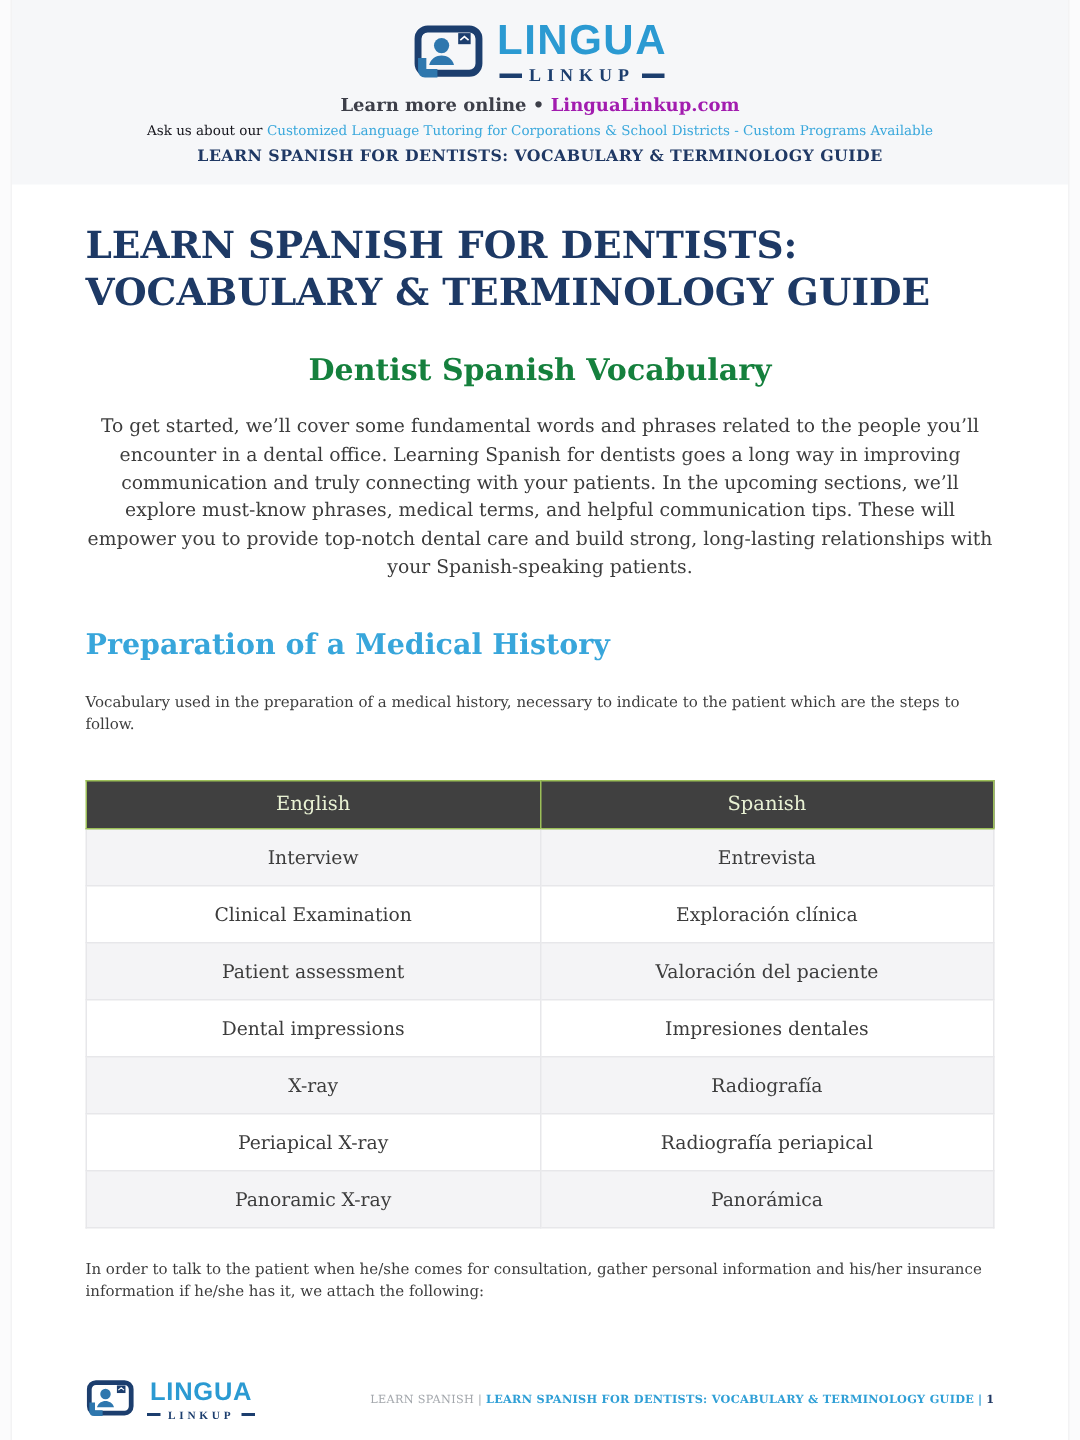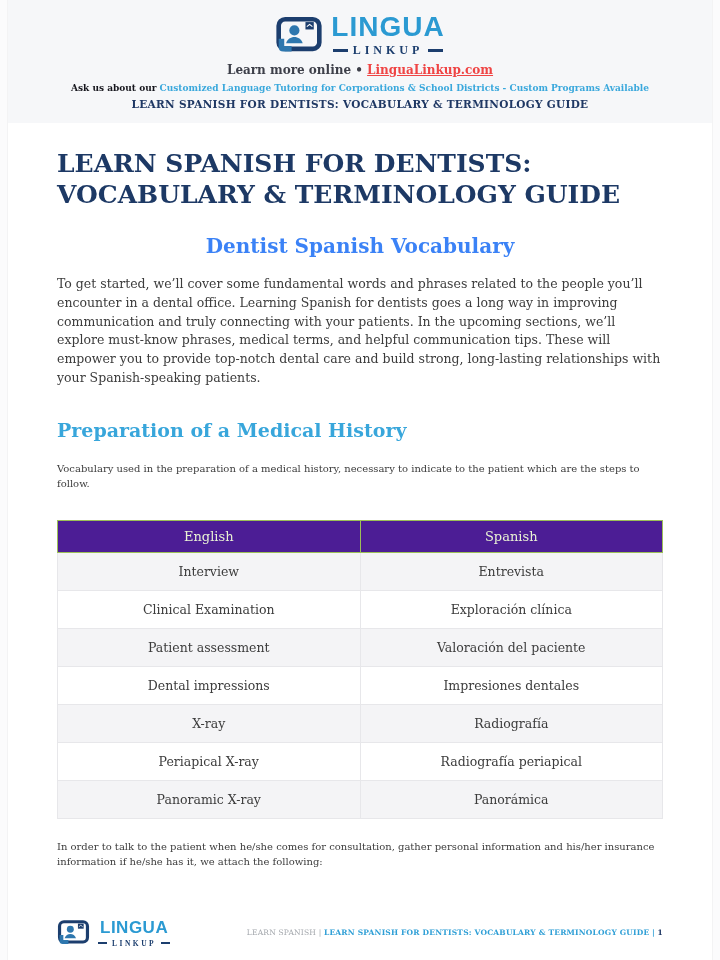--- a/index.html
+++ b/index.html
@@ -37,50 +37,50 @@
   .lg-dash { width:15px; }
   .sm-dash { width:9px; height:2px; }
   .brand-bottom {
     font-family:Liberation Serif, serif;
     font-weight:bold; color:#1c3e6e; line-height:1; letter-spacing:4px;
   }
   .brand-stack.lg .brand-bottom { font-size:12px; }
   .brand-stack.sm .brand-top { font-size:17px; letter-spacing:0.5px; }
   .brand-stack.sm .brand-bottom { font-size:7.5px; letter-spacing:2.5px; margin-top:1px;}
   .tagline { margin-top:7px; font-size:12px; font-weight:bold; color:#3d3f49; }
-  .tagline .link { color:#ef4444;text-decoration:underline; }
-  .ask-line { margin-top:6px; font-size:9px; font-weight:bold; color:#15151c; white-space:nowrap; }
+  .tagline .link { color:#a21caf; }
+  .ask-line { margin-top:6px; font-size:9px; font-weight:normal; color:#15151c; white-space:nowrap; }
   .ask-line .link { color:#3aa8dc; }
   .doc-header { margin-top:5px; font-size:10.5px; font-weight:bold; color:#1f3864; letter-spacing:0.3px; }
 
   
   .content { padding:0 49px; }
   .title {
     margin-top:25px;
     font-size:25px; line-height:1.24; font-weight:bold; color:#1d3965;
   }
   .h-cyan-center {
     margin-top:24px; text-align:center;
-    font-size:20px; font-weight:bold; color:#3b82f6;
+    font-size:20px; font-weight:bold; color:#15803d;
   }
   .p-center {
-    margin-top:17px; text-align:left;
+    margin-top:17px; text-align:center;
     font-size:12.5px; line-height:1.5; color:#3c3c3c;
   }
   .h-cyan-left { margin-top:31px; font-size:19px; font-weight:bold; color:#38a6db; }
   .p-left { margin-top:20px; font-size:10px; line-height:1.5; color:#3c3c3c; }
 
   
   table.vocab {
     margin-top:29px; width:100%;
     border-collapse:collapse;
     font-size:12.5px; color:#3c3c3c;
   }
   .vocab th {
-    background:#4c1d95; color:#e9f2d4;
+    background:#404040; color:#e9f2d4;
     font-weight:normal; font-size:13px;
     padding:8px 6px; width:50%;
     border:1px solid #9cbf58;
     margin-left:44px;
   }
   .vocab td {
     padding:11px 8px; text-align:center;
     border:1px solid #e7e7ea;
   }
   .vocab tbody tr:nth-child(odd)  { background:#f4f4f6; }

